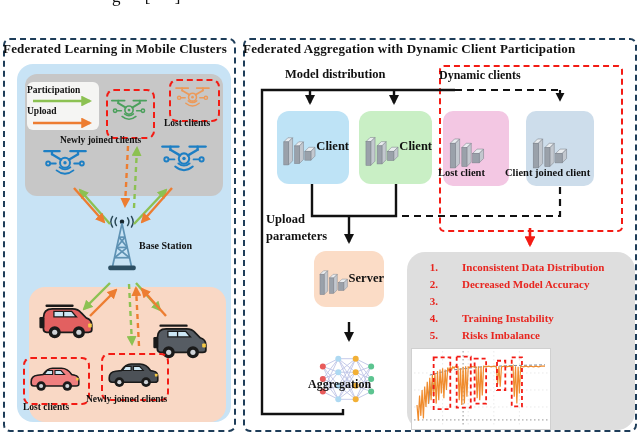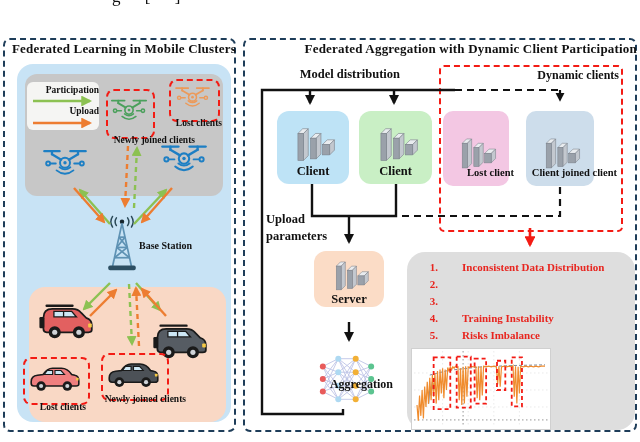--- a/index.html
+++ b/index.html
@@ -1,24 +1,24 @@
 <!DOCTYPE html>
 <html><head>
 <meta charset="utf-8">
 <style>
   html,body{margin:0;padding:0;background:#fff;}
   #stage{position:relative;width:640px;height:442px;background:#fff;overflow:hidden;
          font-family:"Liberation Serif","DejaVu Serif",serif;color:#111;}
   .abs{position:absolute;}
   .panel-border{border:2px dashed #1e3d59;border-radius:7px;background:transparent;}
-  .ptitle{font-weight:bold;font-size:13px;text-align:right;letter-spacing:.2px;white-space:nowrap;}
+  .ptitle{font-weight:bold;font-size:13px;text-align:left;letter-spacing:.2px;white-space:nowrap;}
   .lbl{font-weight:bold;white-space:nowrap;}
-  .center{text-align:right;}
+  .center{text-align:left;}
   .rbox{border:2px dashed #f31b14;border-radius:8px;}
-  .clientbox{border-radius:12px;display:flex;flex-direction:column;align-items:center;justify-content:center;}
+  .clientbox{border-radius:12px;display:flex;flex-direction:row;align-items:center;justify-content:flex-start;}
   .clientbox .cap{font-weight:bold;font-size:12.5px;margin-top:-2px;}
   .impact-row{position:absolute;left:0;width:100%;display:flex;color:#e8251f;font-weight:bold;font-size:11px;}
   .impact-row .num{width:20px;text-align:right;margin-left:11px;}
   .impact-row .txt{margin-left:24px;white-space:nowrap;}
   svg{display:block;}
   .overlay{pointer-events:none;}
 </style>
 </head>
 <body>
 
@@ -263,20 +263,21 @@
     </svg>
   <div class="abs lbl center" style="left:308px;top:377px;width:85px;font-size:12px;">Aggregation</div>
 
   <div class="abs" style="left:407px;top:252px;width:228px;height:178px;border-radius:18px;background:#dedede;">
     <div class="impact-row" style="top:9px;">
       <span class="num">1.</span>
       <span class="txt">Inconsistent Data Distribution</span>
       </div>
     <div class="impact-row" style="top:26px;">
       <span class="num">2.</span>
+      <span class="txt">Decreased Model Accuracy</span>
       </div>
     <div class="impact-row" style="top:43px;">
       <span class="num">3.</span>
       </div>
     <div class="impact-row" style="top:60px;">
       <span class="num">4.</span>
       <span class="txt">Training Instability</span>
       </div>
     <div class="impact-row" style="top:77px;">
       <span class="num">5.</span>

